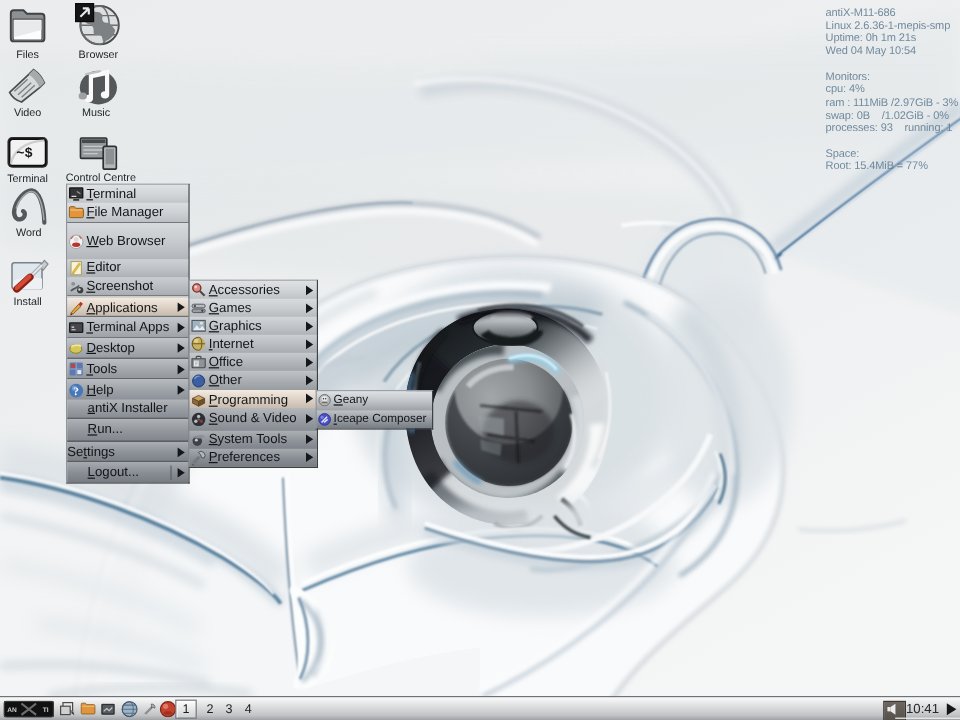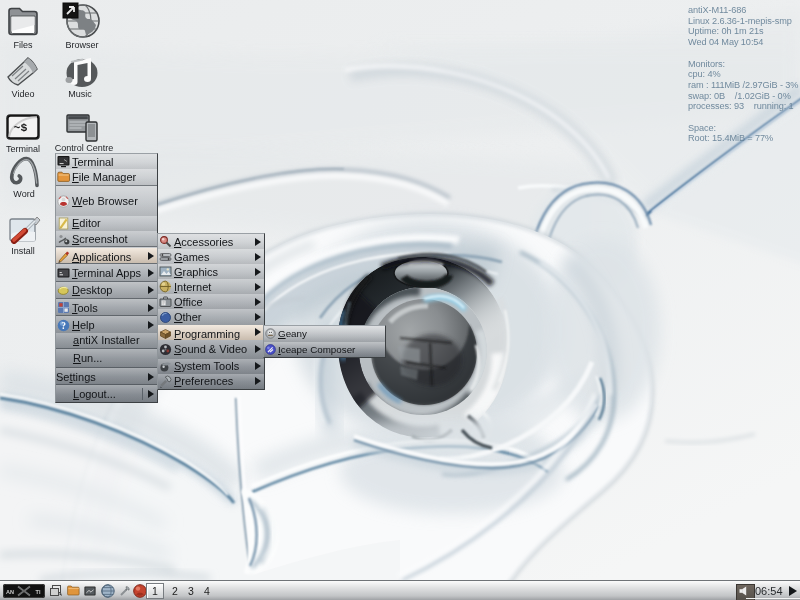--- a/index.html
+++ b/index.html
@@ -468,21 +468,21 @@
 <div class="mi" style="height:15.1px">
           <svg class="mic" viewBox="0 0 13 13">
             <path d="M2.2,10.8 L7.2,5.8" stroke="#75797d" stroke-width="2.6"></path>
             <path d="M6.2,2 a3.4,3.4 0 0 1 4.8,4.8 l-2.2,-.6 -.6,-2.2 z" fill="#b0b6ba" stroke="#4c5054" stroke-width=".8"></path>
             <path d="M1.6,11.4 a1.1,1.1 0 1 0 1.6,1.6" fill="#4c5054"></path>
           </svg>
           <span class="txt"><u>P</u>references</span>
           <span class="arr"></span>
         </div>
 </div>
-<div class="menu" style="left:263px;top:325px;width:123px;font-size:0;" id="m3">
+<div class="menu" style="left:263px;top:325px;width:98px;font-size:0;" id="m3">
 <div class="mi" style="height:15.5px">
           <svg class="mic" viewBox="0 0 13 13">
             <circle cx="6.5" cy="6.5" r="5.6" fill="#b6b9bc" stroke="#5a5e62" stroke-width=".8"></circle>
             <ellipse cx="6.5" cy="5" rx="3" ry="2.6" fill="#e4e6e7"></ellipse>
             <path d="M3,9.5 c1,-2 6,-2 7,0" fill="#7a6a52"></path>
             <circle cx="5.4" cy="5" r=".7" fill="#333"></circle>
             <circle cx="7.6" cy="5" r=".7" fill="#333"></circle>
           </svg>
           <span class="txt"><u>G</u>eany</span>
         </div>
@@ -538,16 +538,16 @@
 <div style="position:absolute;left:146px;top:2px;width:18px;height:16px;background:linear-gradient(#fdfdfd,#e2e3e4 60%,#cfd1d3);border:1px solid #787c80;box-sizing:border-box;box-shadow:inset 1px 1px 0 #fff;"></div>
 <div class="wsnum" style="left:152px;">1</div>
 <div class="wsnum" style="left:172px;">2</div>
 <div class="wsnum" style="left:188px;">3</div>
 <div class="wsnum" style="left:204px;">4</div>
 <div style="position:absolute;left:736px;top:2.5px;width:17px;height:15px;background:linear-gradient(#6e665e,#55504a);border:1px solid #3a3632;"></div>
 <svg style="position:absolute;left:738px;top:4px" width="13" height="12" viewBox="0 0 13 12">
 <rect x="1.5" y="4.2" width="2.6" height="3.6" fill="#ececec"></rect>
 <path d="M4.1,4.2 L8.2,1.4 V10.6 L4.1,7.8 Z" fill="#ececec"></path>
 </svg>
-<div style="position:absolute;left:755px;top:3.5px;font-size:11px;color:#26292c;">06:54</div>
+<div style="position:absolute;left:755px;top:3.5px;font-size:11px;color:#26292c;">10:41</div>
 <div style="position:absolute;left:746px;top:16.5px;width:54px;height:1.5px;background:#f2f3f3;"></div>
 <div style="position:absolute;left:789px;top:4.5px;width:0;height:0;border-left:8px solid #14171a;border-top:5.5px solid transparent;border-bottom:5.5px solid transparent;"></div>
 </div>
 </div>
 </body></html>

